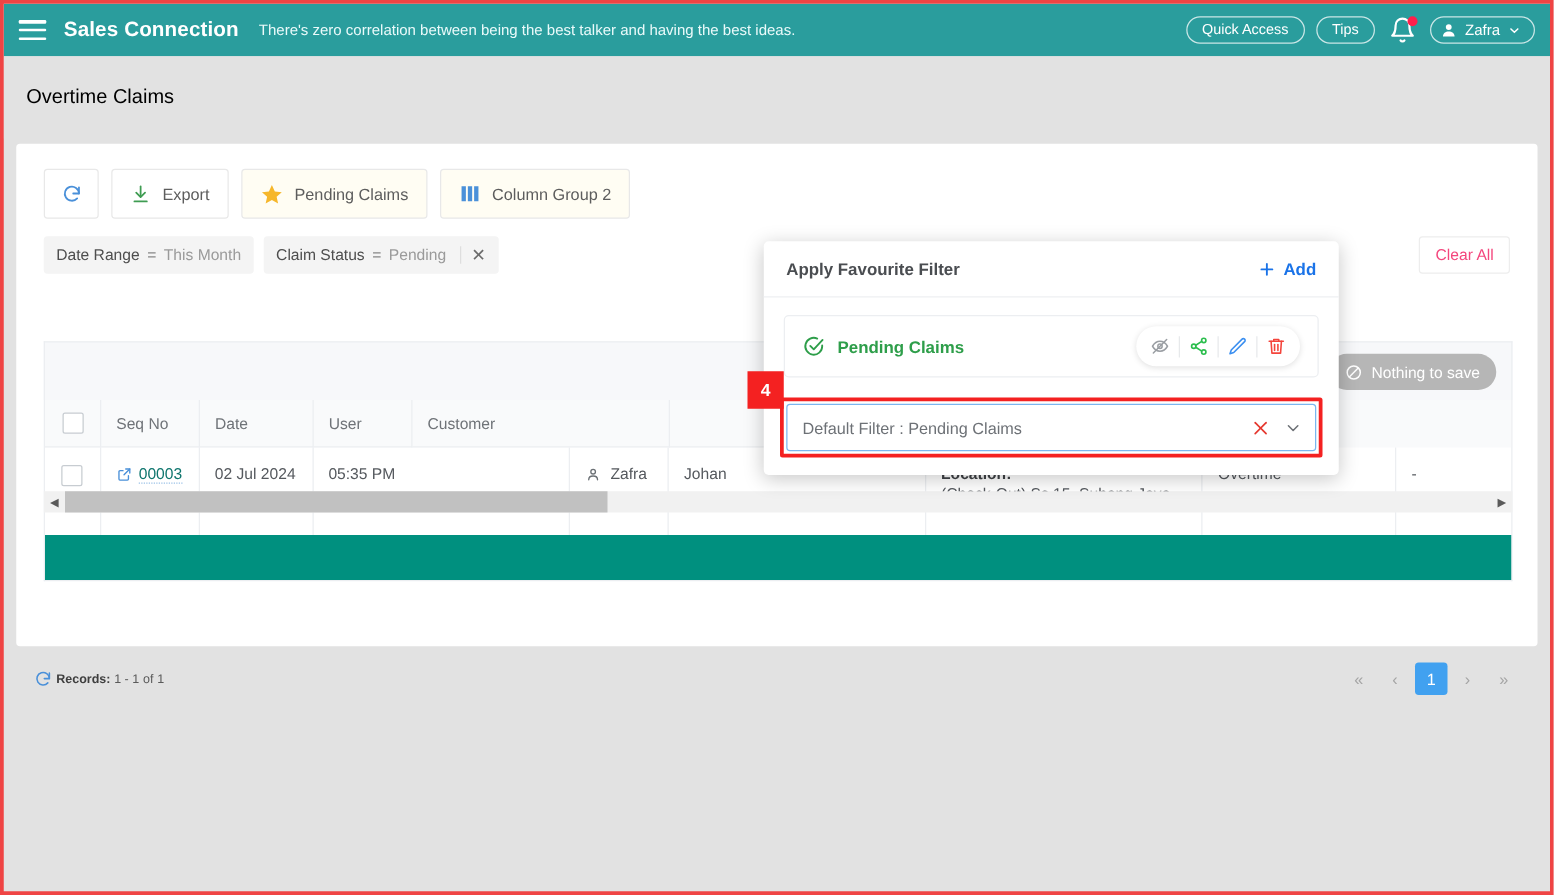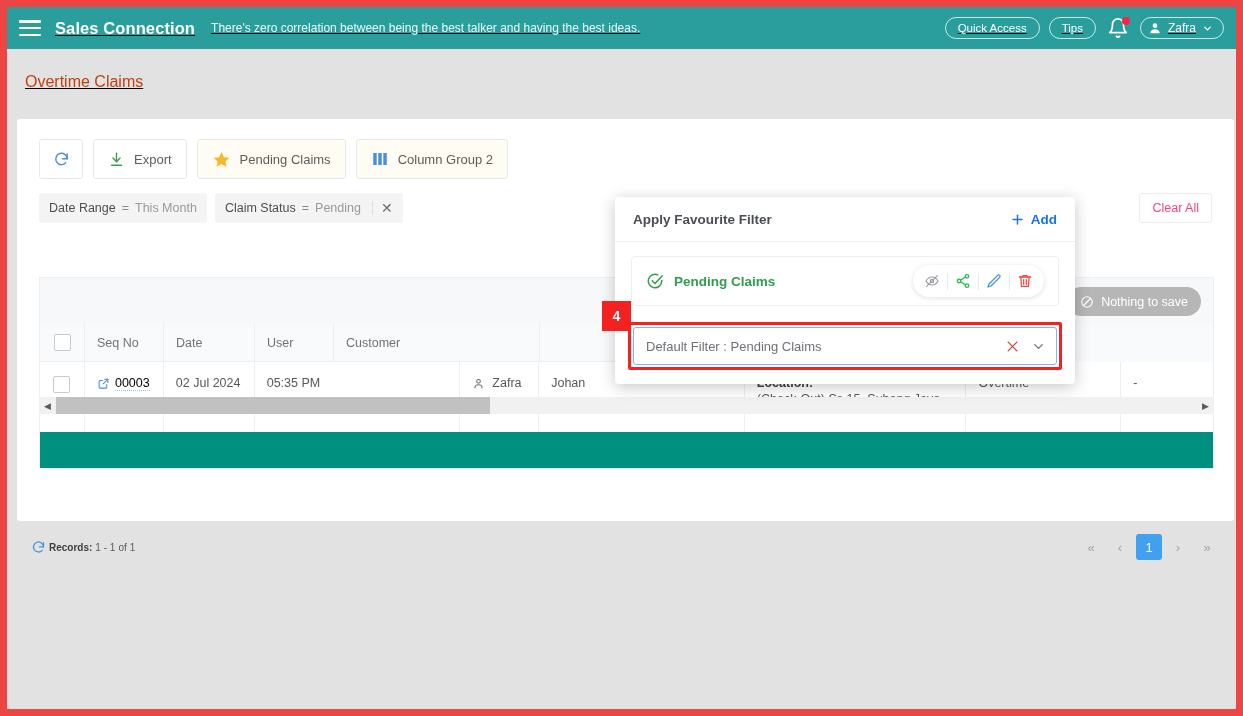--- a/index.html
+++ b/index.html
@@ -5,24 +5,23 @@
   * { box-sizing: border-box; margin: 0; padding: 0; }
   html, body {
     width: 1243px; height: 716px;
     font-family: "Liberation Sans", sans-serif;
     background: #ffffff;
     overflow: hidden;
   }
   .screen {
     position: relative;
     width: 1243px; height: 716px;
-    border: 7px solid #ef4444;
+    border: 3px solid #ef4444;
     background: #e2e2e2;
     overflow: hidden;
-    text-decoration: underline;
   }
 
   
   .topnav {
     height: 42px;
     background: #2a9d9d;
     display: flex;
     align-items: center;
     padding: 0 12px;
     color: #fff;
@@ -68,21 +67,21 @@
   }
 
   
   .pagehead {
     height: 66px;
     background: #e2e2e2;
     display: flex; align-items: center;
     padding: 0 18px;
     position: relative;
   }
-  .pagetitle { font-size: 16px; color: #c2410c; }
+  .pagetitle { font-size: 16px; color: #000000; }
   .notice {
     position: absolute; right: 18px; top: 13px;
     width: 286px; height: 36px;
     background: #cfe6f7;
     border-left: 4px solid #3d8ee0;
     display: flex; align-items: center;
     padding-left: 12px;
     font-size: 12.5px; color: #4a4a4a;
   }
   .notice a { color: #6fa8e0; text-decoration: none; margin: 0 3px; cursor: pointer; }
@@ -207,21 +206,21 @@
   .c-cust { width: 206px; }
   .c-loc  { width: 222px; white-space: normal; }
   .c-type { width: 155px; }
   .c-att  { width: 92px; border-right: none; }
   .chkbox {
     width: 17px; height: 17px;
     border: 1px solid #c7ccd1; border-radius: 2px;
     background: #fff; cursor: pointer;
   }
   .seqlink {
-    color: #000000; font-size: 12.5px;
+    color: #0f766e; font-size: 12.5px;
     border-bottom: 1px dotted #9cc2e8;
     cursor: pointer;
   }
   .user-cell { display: flex; align-items: center; gap: 7px; }
   .loc-label { font-weight: bold; color: #3f4246; display: block; }
   .loc-val { color: #55595e; display: block; margin-top: 2px; }
   .summary-row {
     height: 36px; width: 1175px;
     background: #00907f;
   }

